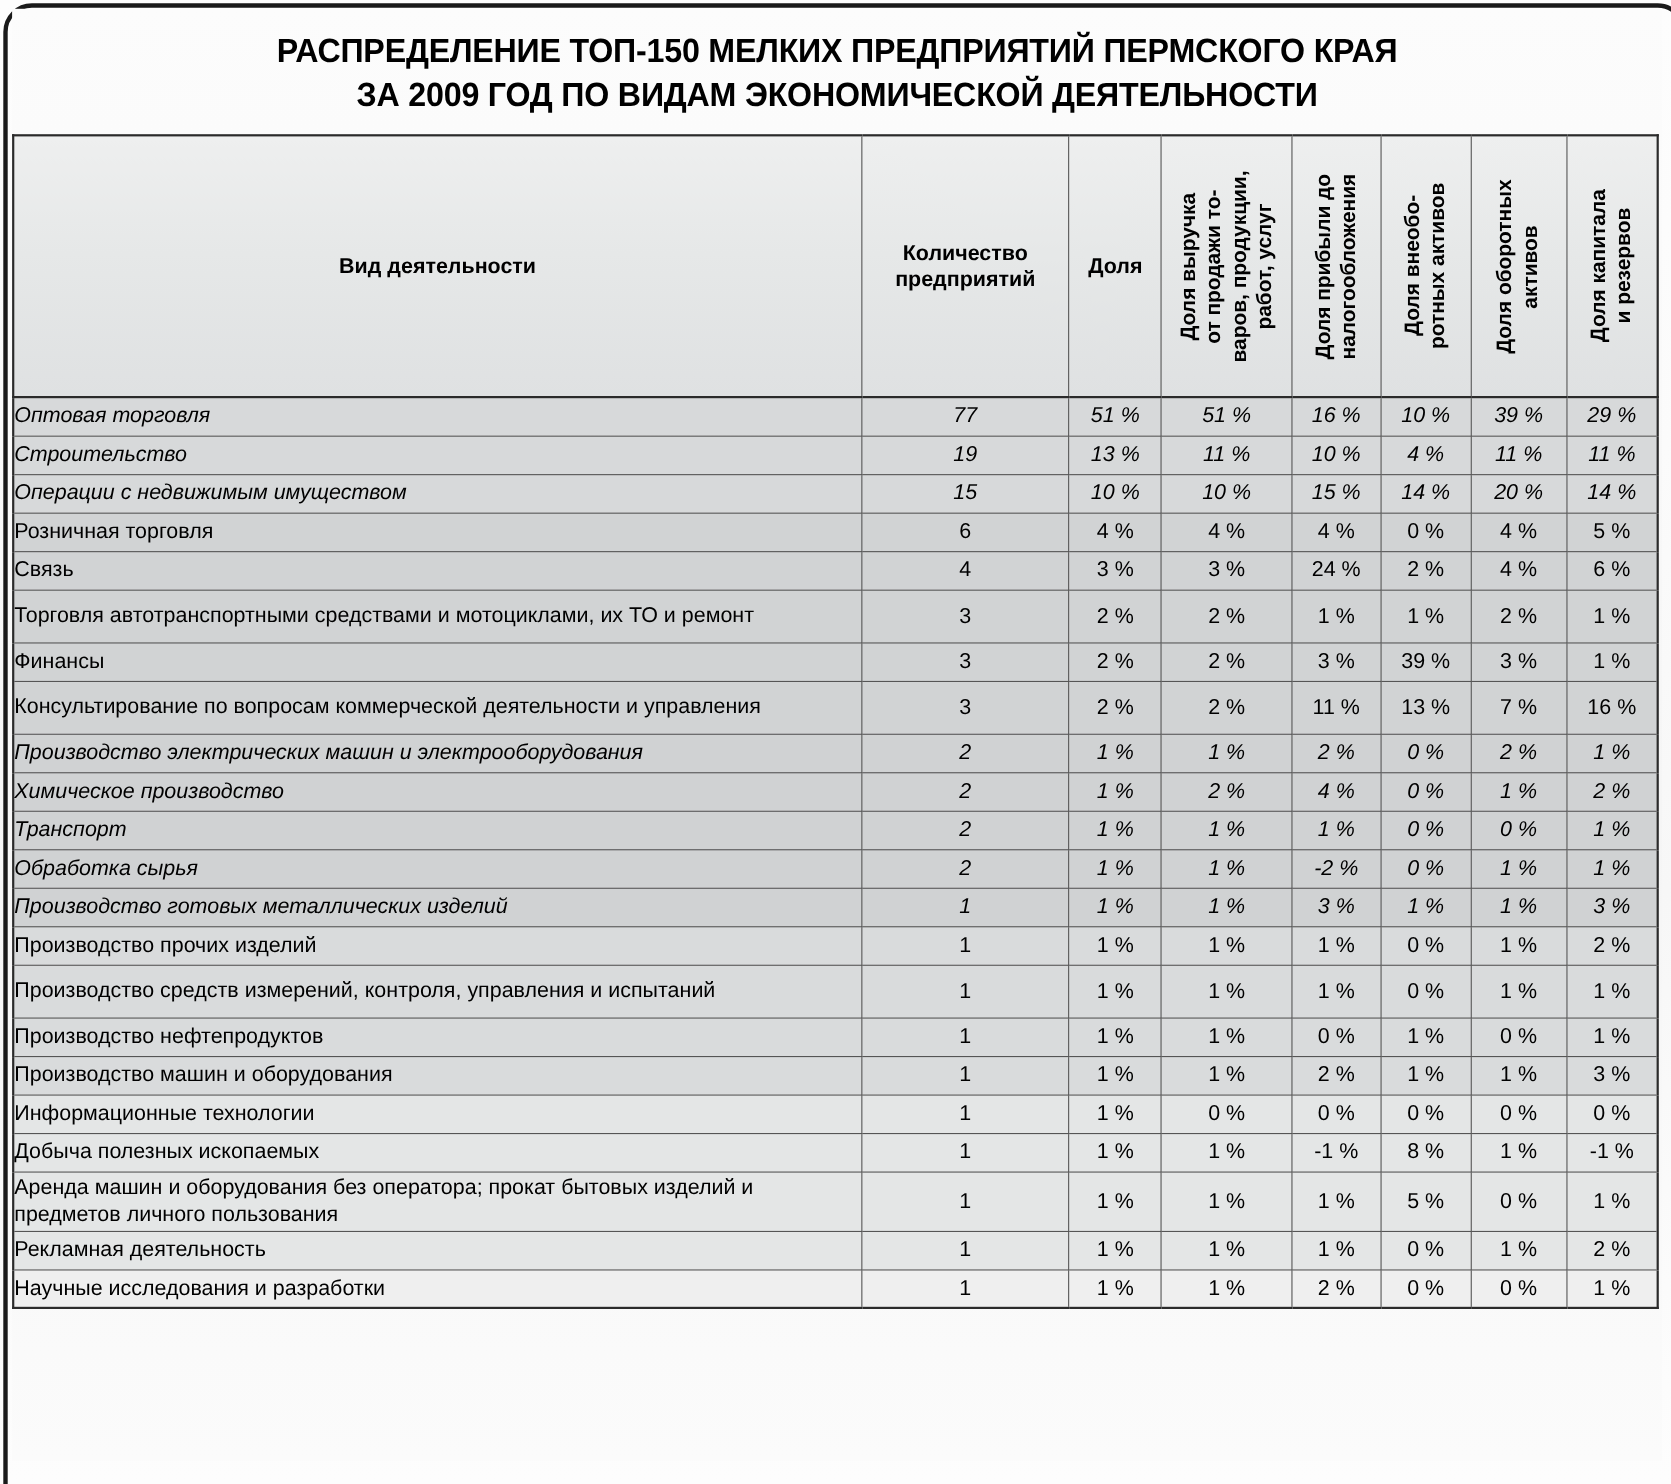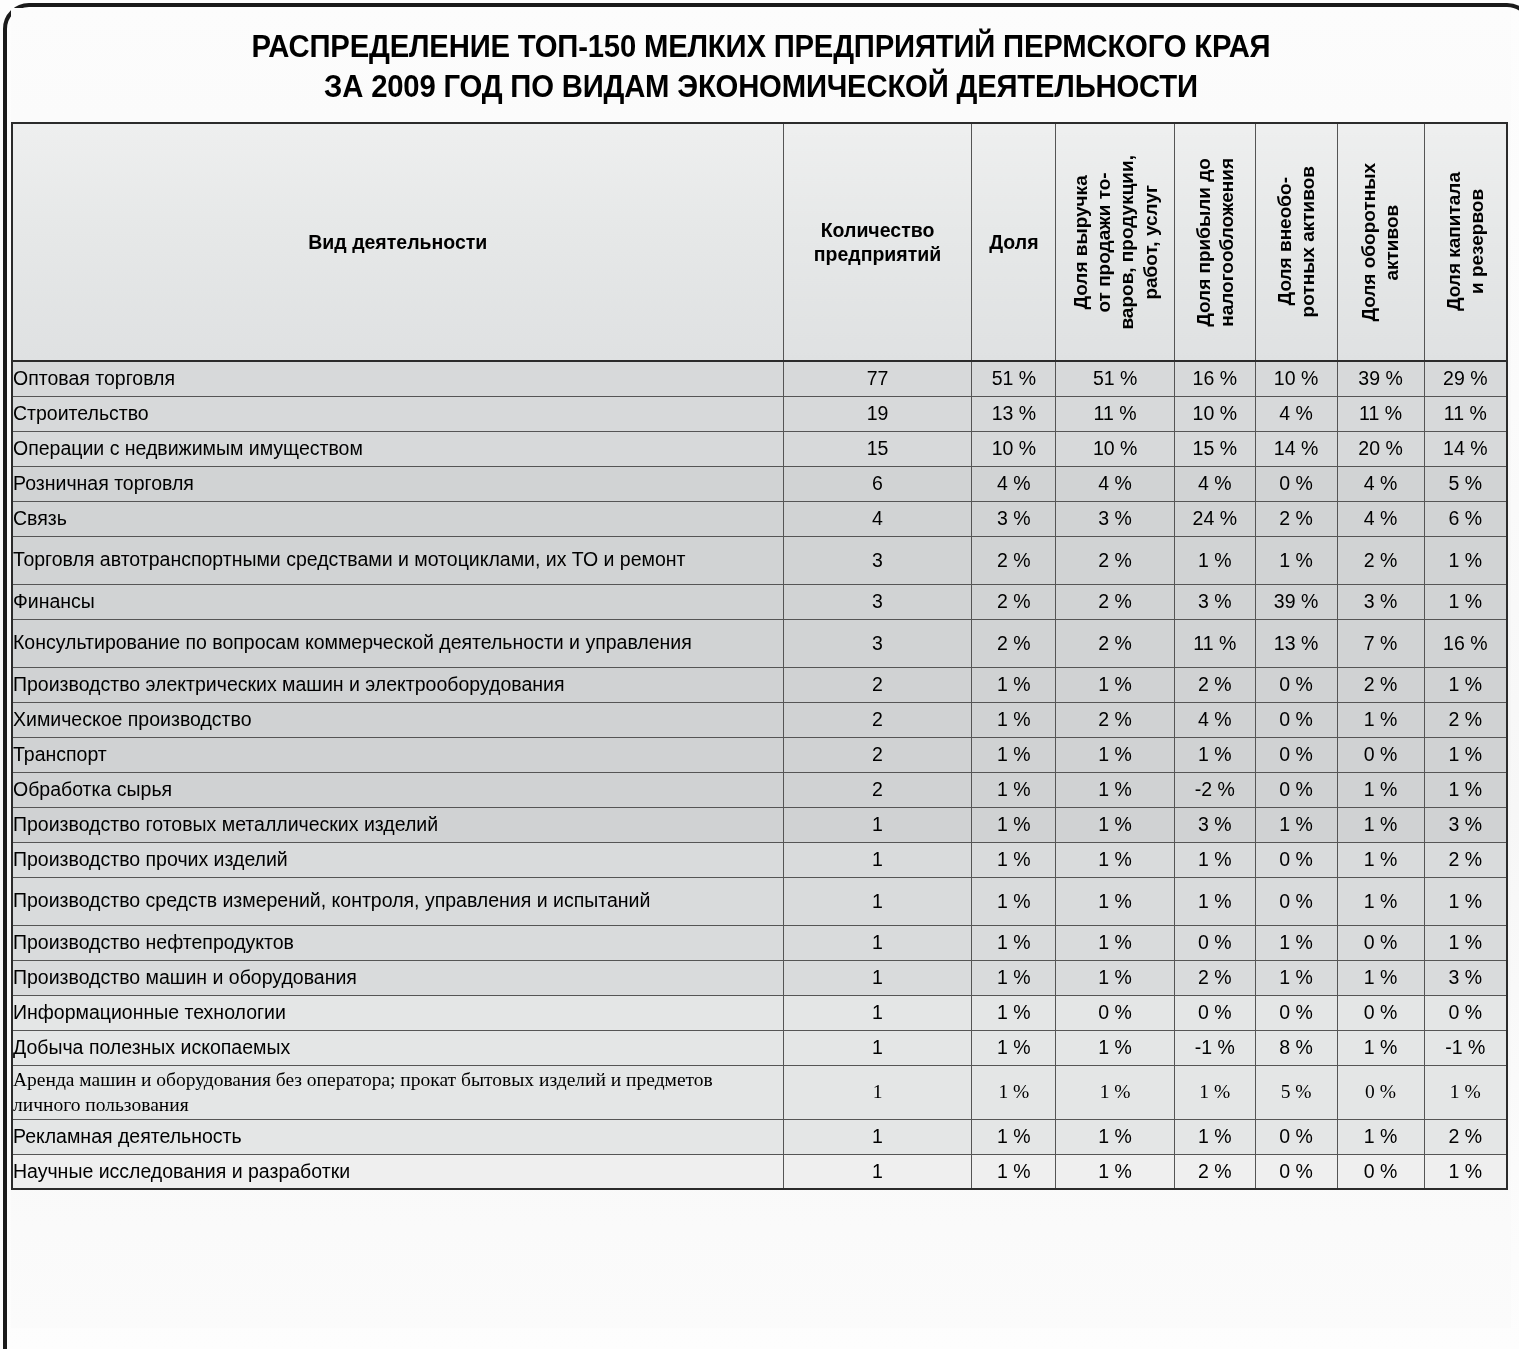--- a/index.html
+++ b/index.html
@@ -67,23 +67,23 @@
     border-top: 2px solid #2b2b2b;
     border-bottom: 2px solid #2b2b2b;
     background: linear-gradient(180deg,#eeefef 0%,#e6e8e8 45%,#dfe1e2 100%);
     font-weight: bold;
     height: 238px;
   }
   table.t tbody td {
     background: #d3d5d6;
   }
   
-  tbody tr:nth-child(-n+3) td { background:#d7d9da; }
+  tbody tr:nth-child(-n+3) td { background:#d7d9da;font-style:italic; }
   tbody tr:nth-child(n+4):nth-child(-n+8) td { background:#d1d3d4; }
-  tbody tr:nth-child(n+9):nth-child(-n+13) td { background:#d0d2d3; }
+  tbody tr:nth-child(n+9):nth-child(-n+13) td { background:#d0d2d3;font-style:italic; }
   tbody tr:nth-child(n+14):nth-child(-n+17) td { background:#d9dbdc; }
   tbody tr:nth-child(n+18):nth-child(-n+21) td { background:#e4e6e6; }
   tbody tr:nth-child(n+22) td { background:#efefef; }
 
   .c-name   { text-align: left; padding: 3px 6px 4px 12px; line-height: 1.30; }
   .c-num    { text-align: center; }
   .hdr-name { text-align: center; vertical-align: middle; }
   .hdr-rot-wrap {
     height: 232px;
     display: flex;
@@ -106,21 +106,21 @@
   col.w2 { width: 180px; }
   col.w3 { width:  80px; }
   col.w4 { width: 113px; }
   col.w5 { width:  77px; }
   col.w6 { width:  78px; }
   col.w7 { width:  83px; }
   col.w8 { width:  79px; }
 
   tbody tr { height: 35px; }
   tbody tr.tall { height: 48px; }
-  tbody tr.tall2 { height: 54px; font-family: Liberation Serif, serif; }
+  tbody tr.tall2 { height: 54px; }
   tbody tr:last-child td { border-bottom: 2px solid #2b2b2b; }
   tbody td:first-child { border-left: 2px solid #2b2b2b; }
   tbody td:last-child { border-right: 2px solid #2b2b2b; }
   thead th:first-child { border-left: 2px solid #2b2b2b; }
   thead th:last-child { border-right: 2px solid #2b2b2b; }
 </style>
 </head>
 <body>
 
 <div class="page">

